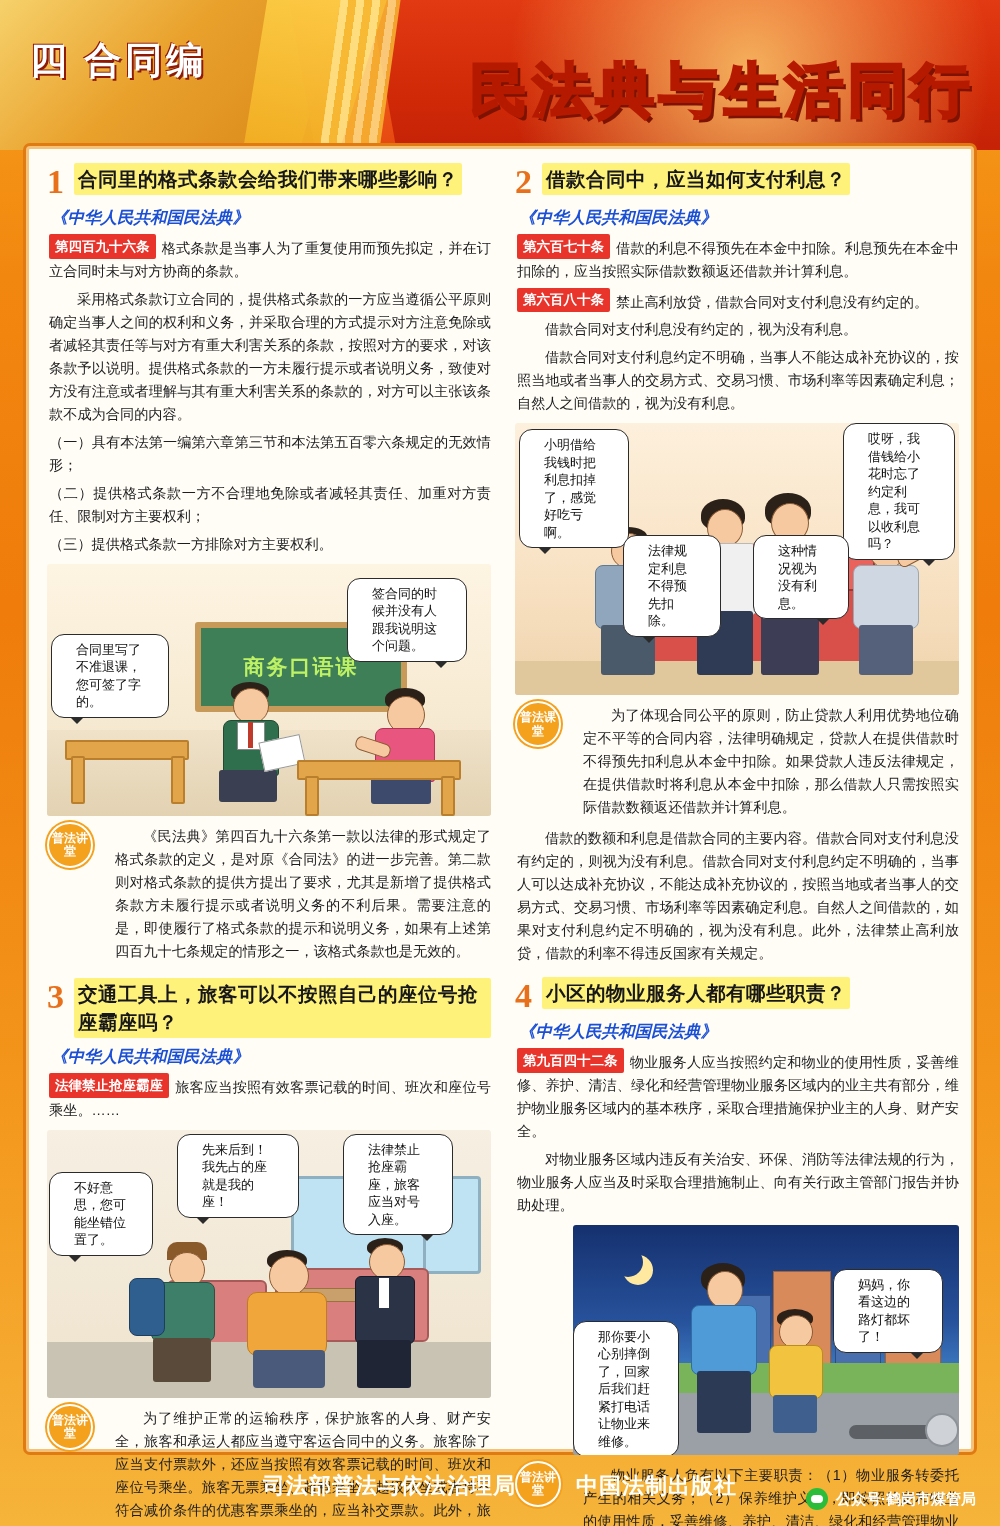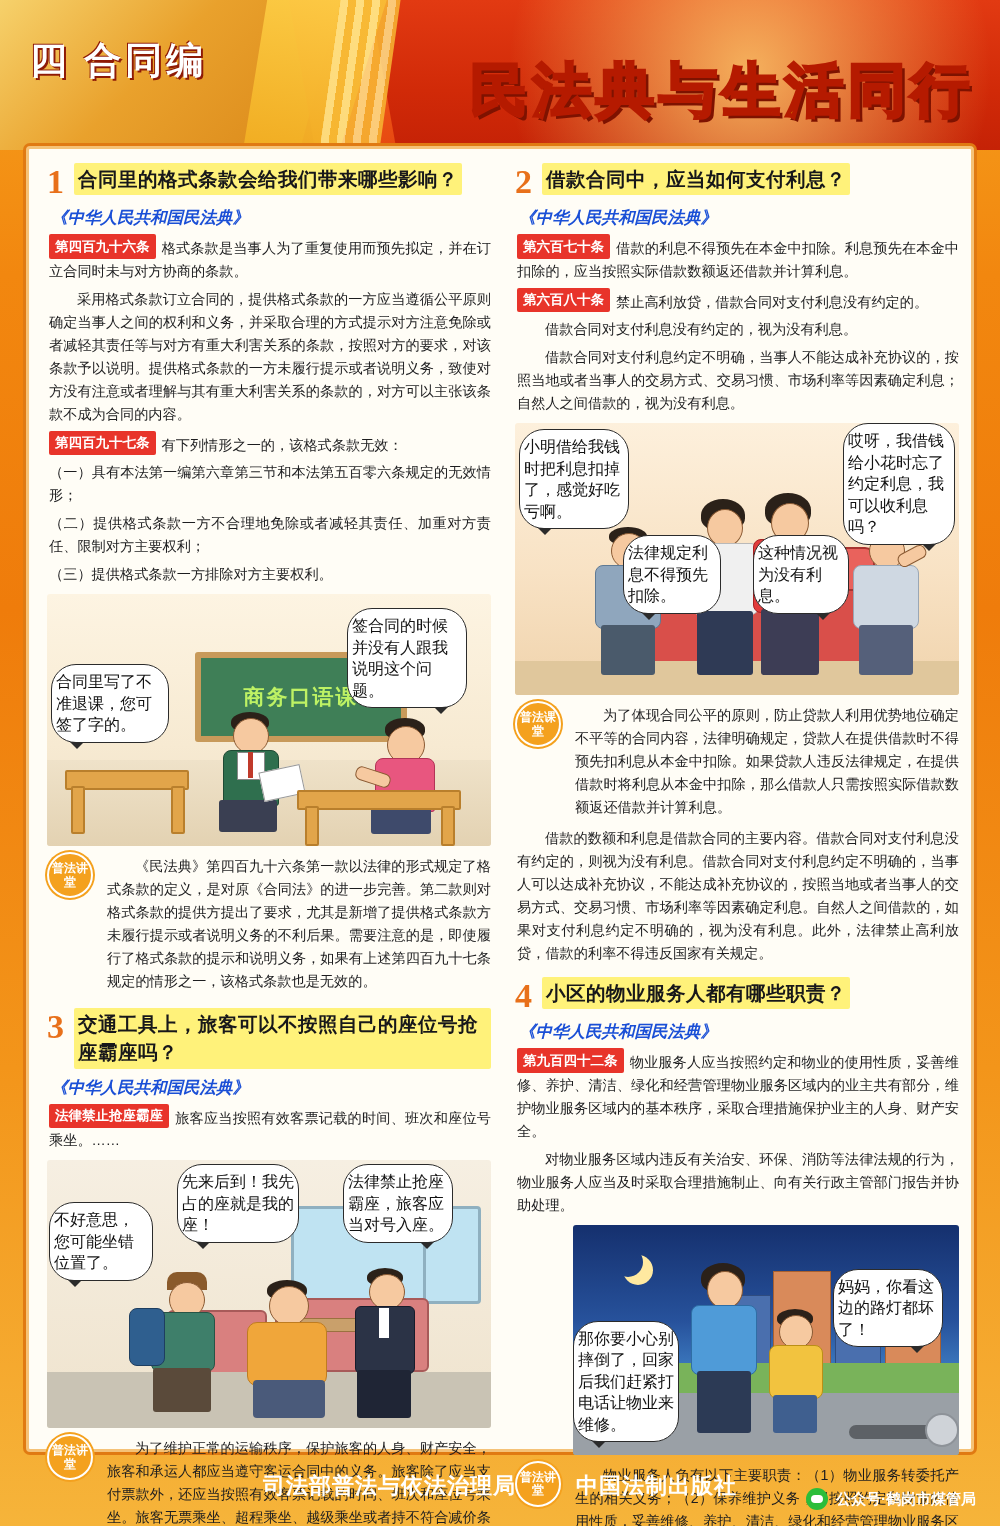--- a/index.html
+++ b/index.html
@@ -92,28 +92,28 @@
     font-size:14.2px;line-height:1.62;color:#1d1d1f;text-align:justify;
     margin:3px 0 5px 2px;
   }
   .ptxt.ind{text-indent:28px;}
   .pufa{
     position:relative;display:inline-block;width:46px;height:46px;border-radius:50%;
     background:#f4a11e;color:#fff;font-size:12px;font-weight:bold;line-height:1.15;
     text-align:center;padding-top:8px;box-sizing:border-box;
     border:2px solid #fff;box-shadow:0 0 0 2px #f4a11e;
   }
-  .pufa-wrap{display:flex;align-items:flex-start;gap:12px;margin-top:6px;}
+  .pufa-wrap{display:flex;align-items:flex-start;gap:20px;margin-top:6px;}
   .pufa-wrap .body{flex:1;}
 
   
   .illus{position:relative;margin:8px 0 4px;border-radius:3px;overflow:hidden;}
   .bubble{
-    position:absolute;background:#fff;border:1.6px solid #2b2b2b;border-radius:25px;
-    font-size:16px;line-height:1.35;color:#111;padding:6px 4px;box-sizing:border-box;z-index:5;
+    position:absolute;background:#fff;border:1.6px solid #2b2b2b;border-radius:13px;
+    font-size:13px;line-height:1.35;color:#111;padding:6px 24px;box-sizing:border-box;z-index:5;
   }
   .bubble:after{
     content:"";position:absolute;width:0;height:0;
     border:7px solid transparent;
   }
   .bubble.bl:after{border-top-color:#2b2b2b;bottom:-14px;left:18px;}
   .bubble.br:after{border-top-color:#2b2b2b;bottom:-14px;right:18px;}
 
   
   .sc1{height:252px;background:linear-gradient(180deg,#fdf4e2 0%,#f7ead2 60%,#efe0c6 100%);}
@@ -183,23 +183,20 @@
         <div class="qhead">
           <div class="qnum">1</div>
           <div class="qtitle">合同里的格式条款会给我们带来哪些影响？</div>
         </div>
         <div class="lawname">《中华人民共和国民法典》</div>
 
         <div class="ptxt">
           <span class="artbadge">第四百九十六条</span><span>格式条款是当事人为了重复使用而预先拟定，并在订立合同时未与对方协商的条款。</span>
         </div>
         <div class="ptxt ind">采用格式条款订立合同的，提供格式条款的一方应当遵循公平原则确定当事人之间的权利和义务，并采取合理的方式提示对方注意免除或者减轻其责任等与对方有重大利害关系的条款，按照对方的要求，对该条款予以说明。提供格式条款的一方未履行提示或者说明义务，致使对方没有注意或者理解与其有重大利害关系的条款的，对方可以主张该条款不成为合同的内容。</div>
-        <div class="ptxt">
-          <span class="artbadge">第四百九十七条</span><span>有下列情形之一的，该格式条款无效：</span>
-        </div>
         <div class="ptxt">（一）具有本法第一编第六章第三节和本法第五百零六条规定的无效情形；</div>
         <div class="ptxt">（二）提供格式条款一方不合理地免除或者减轻其责任、加重对方责任、限制对方主要权利；</div>
         <div class="ptxt">（三）提供格式条款一方排除对方主要权利。</div>
 
         <div class="illus sc1">
           <div class="floor"></div>
           <div class="board">
             <span>商务口语课</span>
           </div>
 

